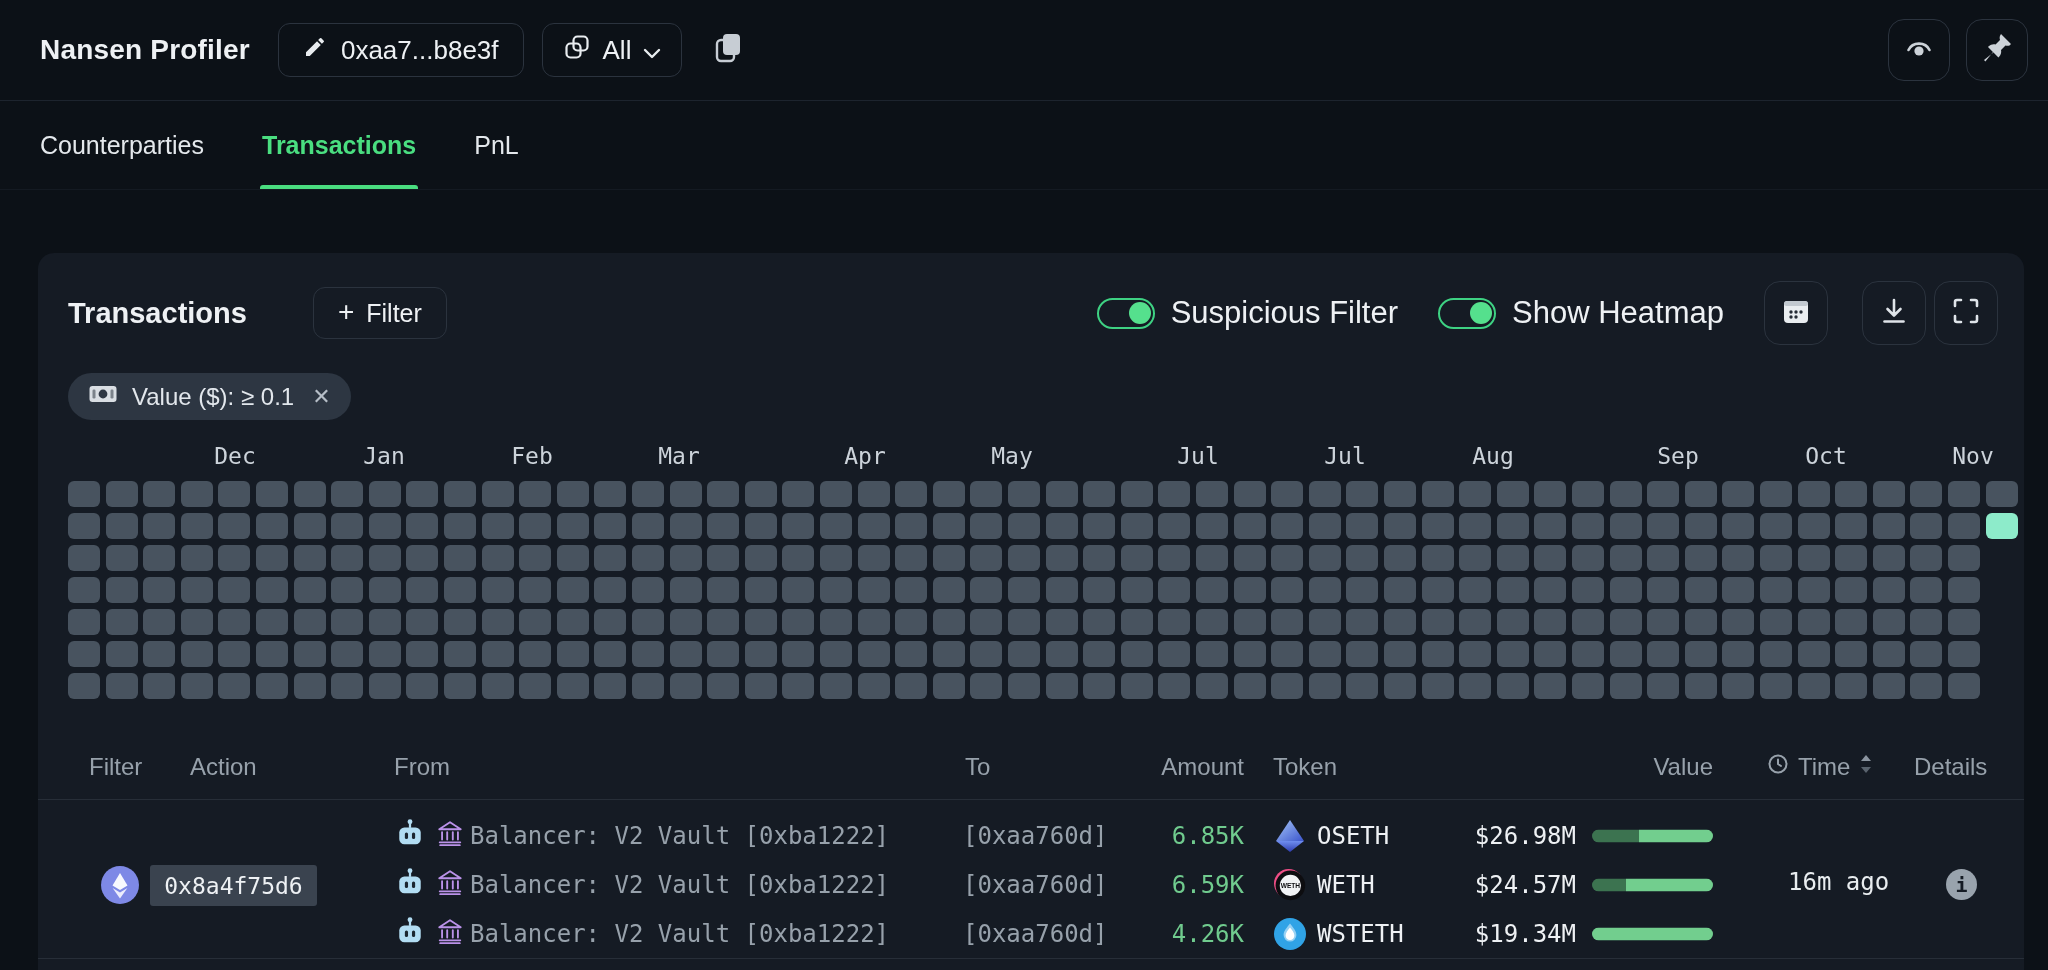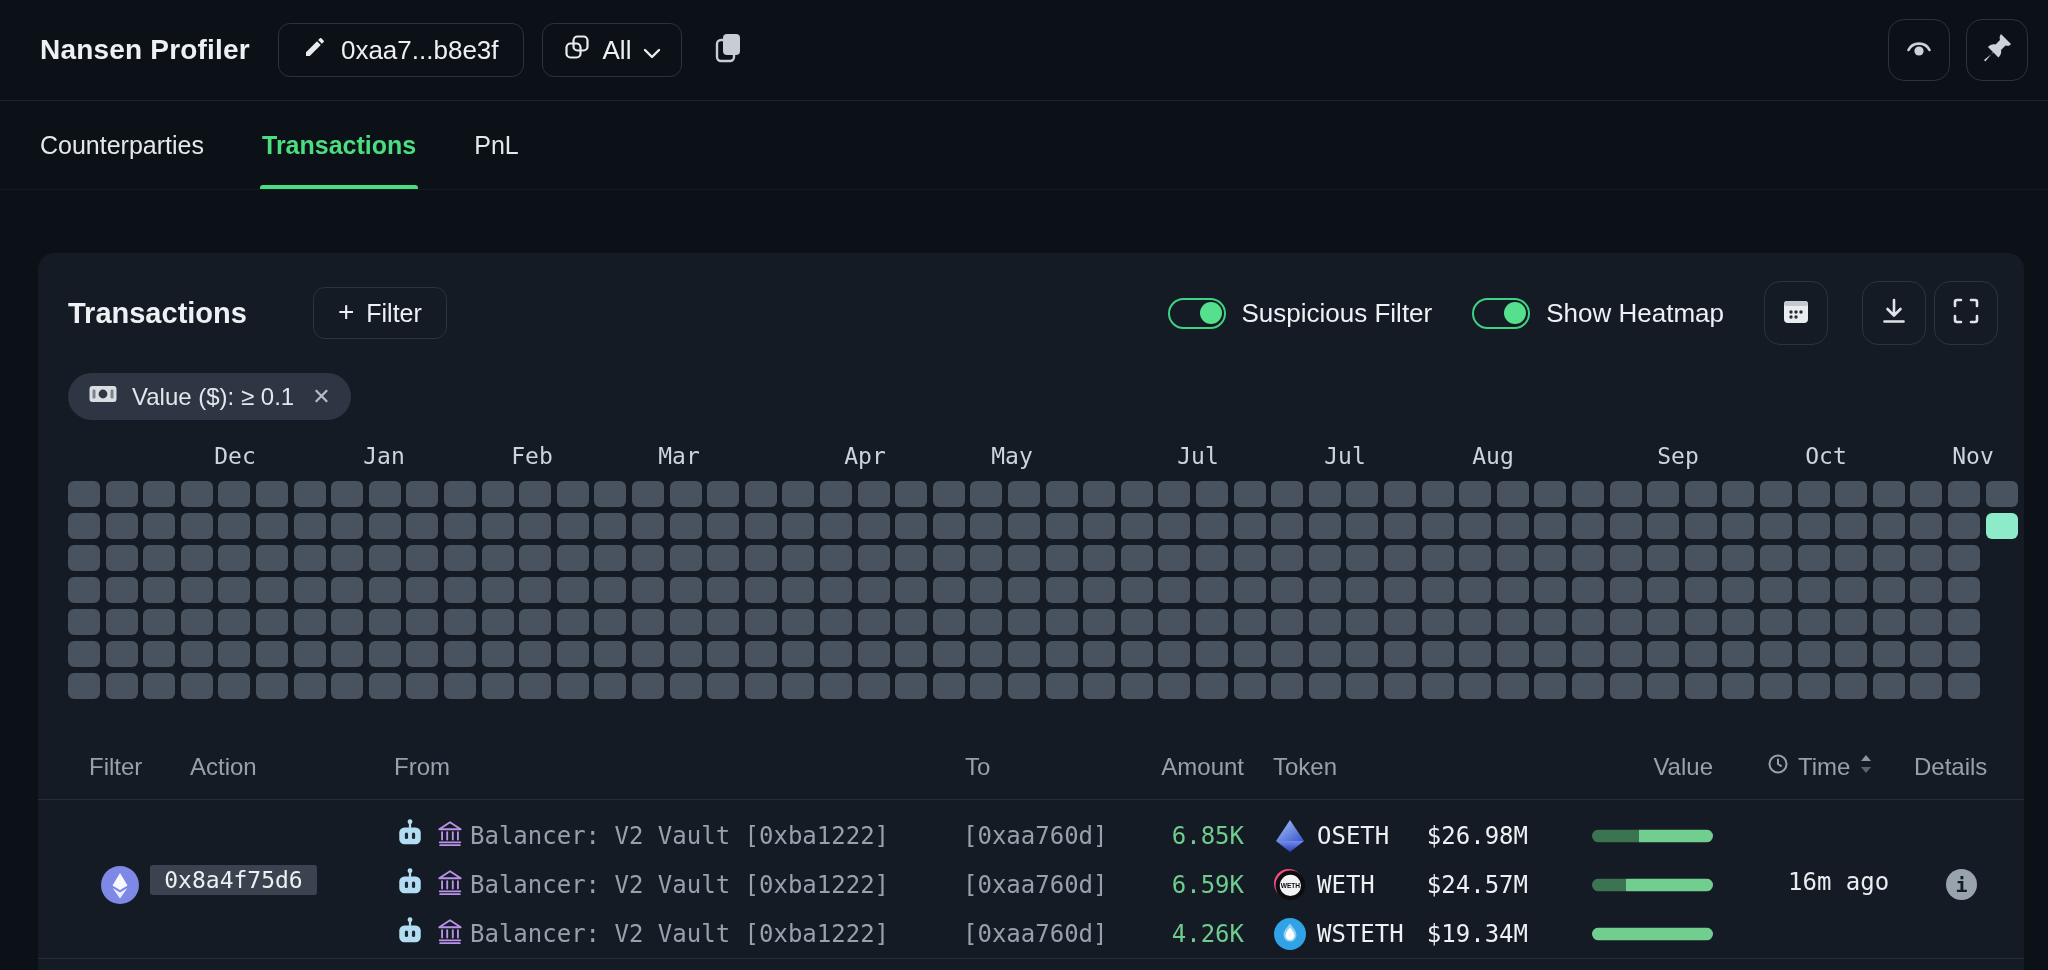--- a/index.html
+++ b/index.html
@@ -36,21 +36,21 @@
 
   
   .card{position:absolute;left:38px;top:253px;width:1986px;height:740px;background:var(--card);
     border-radius:16px;overflow:hidden;}
 
   .panel-head{position:absolute;top:28px;left:30px;right:26px;height:64px;display:flex;align-items:center;}
   .panel-title{font-size:29px;font-weight:700;}
   .filter-btn{margin-left:66px;height:52px;padding:0 24px;border:1px solid var(--border);
     border-radius:12px;display:flex;align-items:center;gap:12px;font-size:25px;}
   .plus{font-size:28px;line-height:1;margin-top:-2px;}
-  .toggle-group{display:flex;align-items:center;gap:16px;font-size:26px;white-space:nowrap;}
+  .toggle-group{display:flex;align-items:center;gap:16px;font-size:31px;white-space:nowrap;}
   .tg2{margin-left:40px;}
   .toggle{width:58px;height:31px;border:2.5px solid #3ed283;border-radius:17px;position:relative;}
   .toggle .knob{position:absolute;right:2px;top:50%;transform:translateY(-50%);
     width:22px;height:22px;border-radius:50%;background:#55e08d;}
   .tool-btn{width:64px;height:64px;border:1px solid var(--border);border-radius:16px;
     display:flex;align-items:center;justify-content:center;}
   .tb1{margin-left:40px}.tb2{margin-left:34px}.tb3{margin-left:8px}
 
   .chips{position:absolute;top:120px;left:30px;display:flex;align-items:center;gap:24px;}
   .chip-filled{height:47px;background:#2d3642;border-radius:24px;display:flex;align-items:center;
@@ -77,27 +77,27 @@
 
   .subrow{position:absolute;left:0;right:0;height:50px;}
   .sr0{top:558px}.sr1{top:607px}.sr2{top:656px}
   .cell{position:absolute;top:50%;transform:translateY(-50%);font-family:var(--mono);font-size:24px;white-space:nowrap;}
   .c-fromicons{left:358px;display:flex;align-items:center;gap:12px;}
   .c-fromtext{left:432px;color:var(--muted);}
   .c-to{left:925px;color:var(--muted);}
   .c-amount{left:1040px;width:166px;text-align:right;color:#70cb8e;}
   .c-tokicon{left:1235px;display:flex;align-items:center;}
   .c-token{left:1279px;color:var(--text);}
-  .c-value{left:1332px;width:158px;text-align:right;color:var(--text);}
+  .c-value{left:1380px;width:158px;text-align:right;color:var(--text);}
   .c-bar{left:1554px;width:121px;height:13px;border-radius:7px;overflow:hidden;display:flex;}
   .bar-dark{height:100%;}
   .bar-light{flex:1;height:100%;}
 
   .chain-cell{position:absolute;left:63px;top:613px;width:38px;height:38px;}
-  .action-pill{position:absolute;left:112px;top:612px;width:167px;height:30px;background:#3a434f;
+  .action-pill{position:absolute;left:112px;top:612px;width:167px;height:41px;background:#3a434f;
     border-radius:3px;display:flex;align-items:center;justify-content:center;
     font-family:var(--mono);font-size:23px;}
   .time-cell{position:absolute;left:1750px;top:615px;font-family:var(--mono);font-size:24px;color:#e9edf0;}
   .info-badge{position:absolute;left:1908px;top:616px;width:31px;height:31px;border-radius:50%;
     background:#99a3ad;color:#151b24;display:flex;align-items:center;justify-content:center;
     font-size:20px;font-weight:700;font-family:var(--mono);}
 </style>
 </head>
 <body>
 

